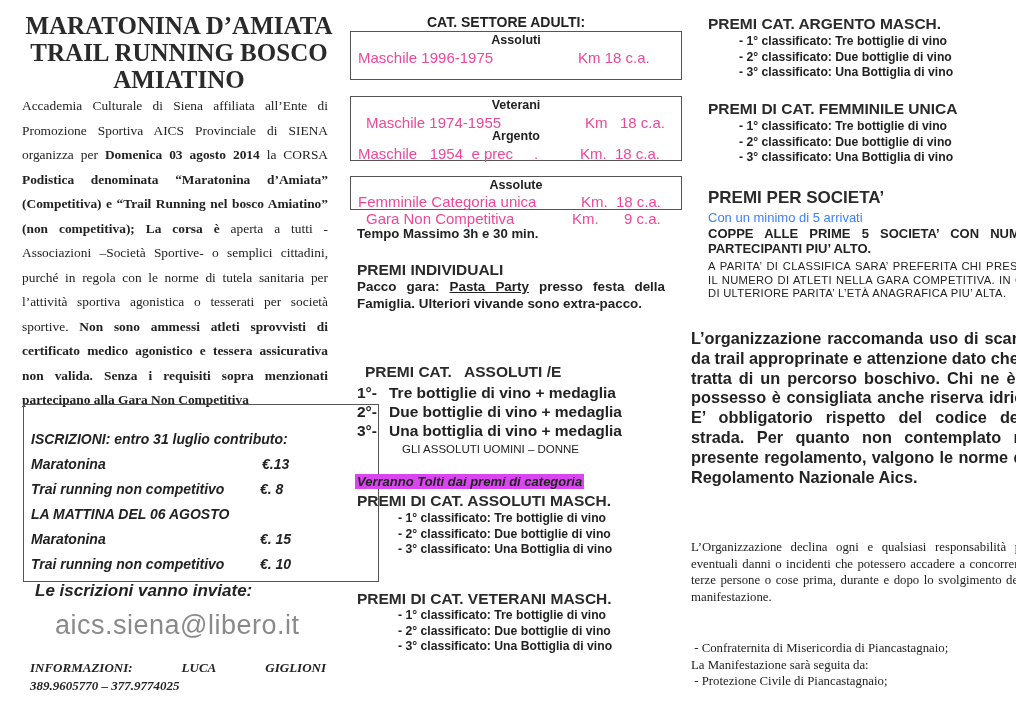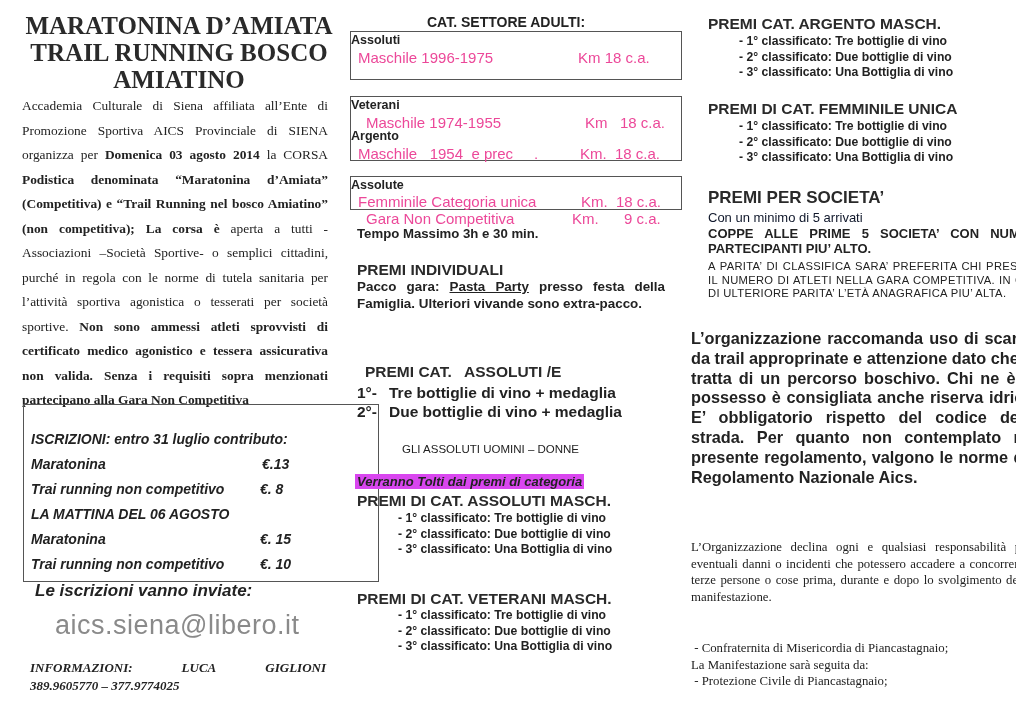--- a/index.html
+++ b/index.html
@@ -17,30 +17,30 @@
   .iscr-row { position: absolute; left: 7px; font-style: italic; font-weight: bold; font-size: 14px; color: #222; }
   .iscr-price { position: absolute; font-style: italic; font-weight: bold; font-size: 14px; color: #222; }
   #iscr-send { left: 35px; top: 581px; font-size: 17px; font-weight: bold; font-style: italic; color: #222; }
   #email { left: 55px; top: 610px; font-size: 27px; color: #8a8a8a; letter-spacing: 0.5px; }
   #info { left: 30px; top: 659px; width: 296px; font-size: 13px; font-style: italic; font-weight: bold; line-height: 18px; color: #222; }
   #info .l1 { display: flex; justify-content: space-between; }
 
   
   .mid-head { font-weight: bold; font-size: 14px; color: #222; }
   .cat-box { position: absolute; left: 350px; width: 332px; border: 1px solid #555; box-sizing: border-box; }
-  .cat-sub { position: absolute; left: 0; right: 0; text-align: left; font-weight: bold; font-size: 12.5px; color: #222; }
+  .cat-sub { position: absolute; left: 0; right: 0; text-align: center; font-weight: bold; font-size: 12.5px; color: #222; }
   .cat-line { position: absolute; font-size: 15px; color: #ec4899; }
   .premi-big { font-weight: bold; font-size: 15.5px; color: #2a2a2a; }
   .prize-list { font-weight: bold; font-size: 12.2px; line-height: 15.5px; color: #222; }
   .assol-list { font-weight: bold; font-size: 15.5px; line-height: 19px; color: #222; }
   #tolti { left: 355px; top: 474px; background: #d946ef; padding: 0 2px; font-weight: bold; font-style: italic; font-size: 13px; color: #222; }
 
   
   #societa-head { left: 708px; top: 188px; font-weight: bold; font-size: 17px; color: #2a2a2a; }
-  #societa-min { left: 708px; top: 210px; font-size: 13px; color: #0f172a; }
+  #societa-min { left: 708px; top: 210px; font-size: 13px; color: #3b82f6; }
   #societa-coppe { left: 708px; top: 227px; width: 340px; font-weight: bold; font-size: 13px; line-height: 14.5px; color: #222; text-align: justify; }
   #societa-parita { left: 708px; top: 260px; width: 340px; font-size: 11.2px; line-height: 13.5px; color: #222; text-align: justify; letter-spacing: 0.3px; }
   #raccomanda { left: 691px; top: 329px; width: 346px; font-weight: bold; font-size: 16.3px; line-height: 19.8px; color: #222; text-align: justify; }
   #declina { left: 691px; top: 539px; width: 340px; font-size: 12.8px; line-height: 16.5px; color: #222; text-align: justify; }
   #seguita { left: 691px; top: 640px; font-size: 12.8px; line-height: 16.5px; color: #222; }
   .clip-right { position: absolute; left: 0; top: 0; width: 1016px; height: 724px; overflow: hidden; }
 </style>
 </head>
 <body>
 
@@ -111,20 +111,21 @@
 
   <div class="abs sans premi-big" style="left:357px; top:261px;">PREMI INDIVIDUALI</div>
   <div class="abs sans" style="left:357px; top:279px; width:308px; font-weight:bold; font-size:13.4px; line-height:16.5px; text-align:justify; color:#222;">
     <span>Pacco gara: </span><u>Pasta Party</u><span> presso festa della Famiglia. Ulteriori vivande sono extra-pacco.</span>
   </div>
 
   <div class="abs sans premi-big" style="left:365px; top:363px; white-space:pre;">PREMI CAT.   ASSOLUTI /E</div>
   <div class="abs sans assol-list" style="left:357px; top:383px;">
     <div><span style="display:inline-block; width:32px;">1°-</span><span>Tre bottiglie di vino + medaglia</span></div>
     <div><span style="display:inline-block; width:32px;">2°-</span><span>Due bottiglie di vino + medaglia</span></div>
+    <div><span style="display:inline-block; width:32px;">3°-</span><span>Una bottiglia di vino + medaglia</span></div>
   </div>
   <div class="abs sans" style="left:402px; top:443px; font-weight:normal; font-size:11.5px; color:#222;">GLI ASSOLUTI UOMINI – DONNE</div>
 
   <div id="tolti" class="abs sans">Verranno Tolti  dai premi di categoria</div>
 
   <div class="abs sans premi-big" style="left:357px; top:492px;">PREMI DI CAT. ASSOLUTI MASCH.</div>
   <div class="abs sans prize-list" style="left:398px; top:511px;">
     <div>- 1° classificato: Tre bottiglie di vino</div>
     <div>- 2° classificato: Due bottiglie di vino</div>
     <div>- 3° classificato: Una Bottiglia di vino</div>

